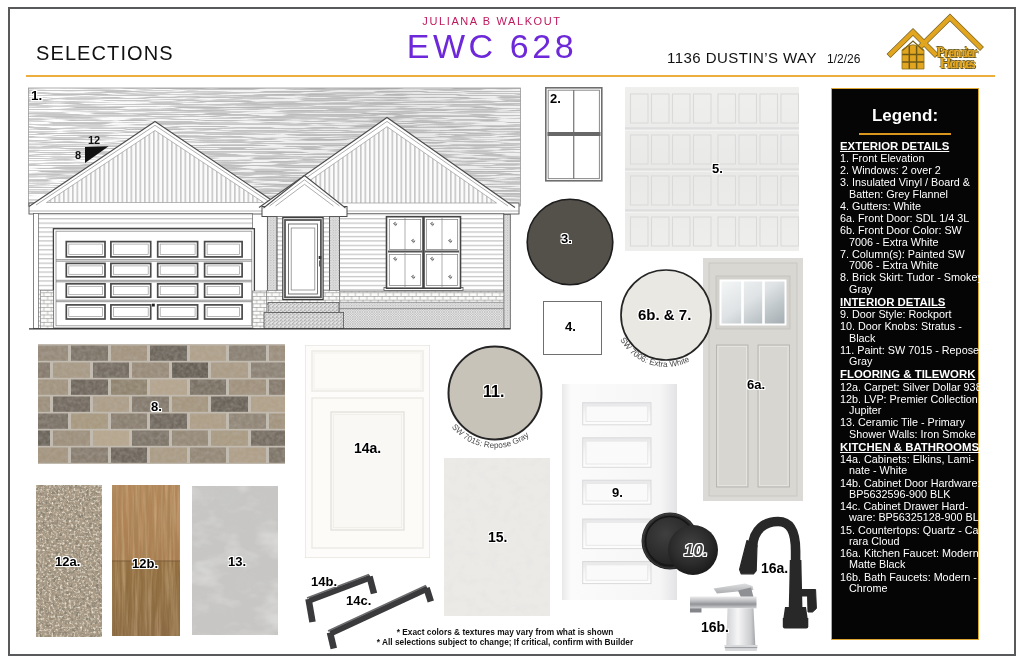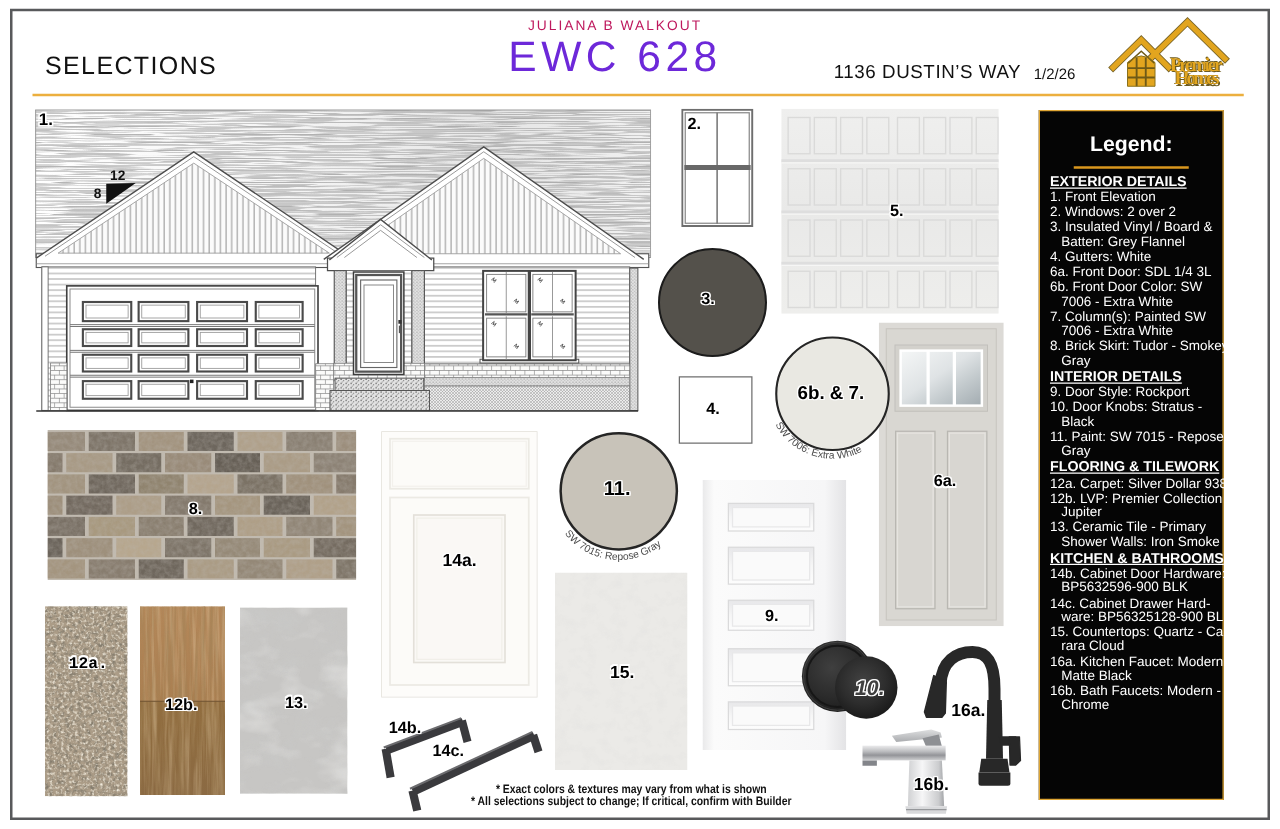--- a/index.html
+++ b/index.html
@@ -68,20 +68,21 @@
   <p class="li">8. Brick Skirt: Tudor - Smokey<br><span>Gray</span></p>
   <p class="lh">INTERIOR DETAILS</p>
   <p class="li">9. Door Style: Rockport</p>
   <p class="li">10. Door Knobs: Stratus -<br><span>Black</span></p>
   <p class="li">11. Paint: SW 7015 - Repose<br><span>Gray</span></p>
   <p class="lh">FLOORING &amp; TILEWORK</p>
   <p class="li">12a. Carpet: Silver Dollar 938</p>
   <p class="li">12b. LVP: Premier Collection -<br><span>Jupiter</span></p>
   <p class="li">13. Ceramic Tile - Primary<br><span>Shower Walls: Iron Smoke</span></p>
   <p class="lh">KITCHEN &amp; BATHROOMS</p>
+  <p class="li">14a. Cabinets: Elkins, Lami-<br><span>nate - White</span></p>
   <p class="li">14b. Cabinet Door Hardware:<br><span>BP5632596-900 BLK</span></p>
   <p class="li">14c. Cabinet Drawer Hard-<br><span>ware: BP56325128-900 BLK</span></p>
   <p class="li">15. Countertops: Quartz - Car-<br><span>rara Cloud</span></p>
   <p class="li">16a. Kitchen Faucet: Modern -<br><span>Matte Black</span></p>
   <p class="li">16b. Bath Faucets: Modern -<br><span>Chrome</span></p>
   </div>
 </div>
 <style>
 #leg p{margin:0;white-space:nowrap;}
 #leg .lh{font-weight:bold;text-decoration:underline;font-size:11.4px;margin-top:2px;}
@@ -699,25 +700,25 @@
 <div class="lbl" style="left:354px;top:440px;font-size:14px;">14a.</div>
 
 <div class="lbl" style="left:488px;top:529px;font-size:14px;">15.</div>
 
 <div class="lbl" style="left:612px;top:485px;">9.</div>
 
 <div class="lbl" style="left:684px;top:541px;color:#404040;font-size:17px;font-style:italic;">10.</div>
 
 <div class="lbl" style="left:761px;top:560px;font-size:14px;">16a.</div>
 
-<div class="lbl" style="left:701px;top:619px;font-size:14px;margin-left:30px;">16b.</div>
+<div class="lbl" style="left:701px;top:619px;font-size:14px;">16b.</div>
 
 <div class="lbl" style="left:311px;top:574px;">14b.</div>
 
 <div class="lbl" style="left:346px;top:593px;">14c.</div>
 
-<div class="lbl" style="left:55px;top:523px;font-family:Liberation Mono, monospace;">12a.</div>
+<div class="lbl" style="left:55px;top:554px;">12a.</div>
 
 <div class="lbl" style="left:132px;top:556px;">12b.</div>
 
 <div class="lbl" style="left:228px;top:554px;">13.</div>
 
 <div class="abs" style="left:330px;top:626.5px;width:350px;text-align:center;font-size:9.8px;font-weight:bold;line-height:10.6px;color:#111;white-space:nowrap;transform:scaleX(0.85);transform-origin:50% 0;">* Exact colors &amp; textures may vary from what is shown<br>* All selections subject to change; If critical, confirm with Builder</div>
 
 </body></html>

